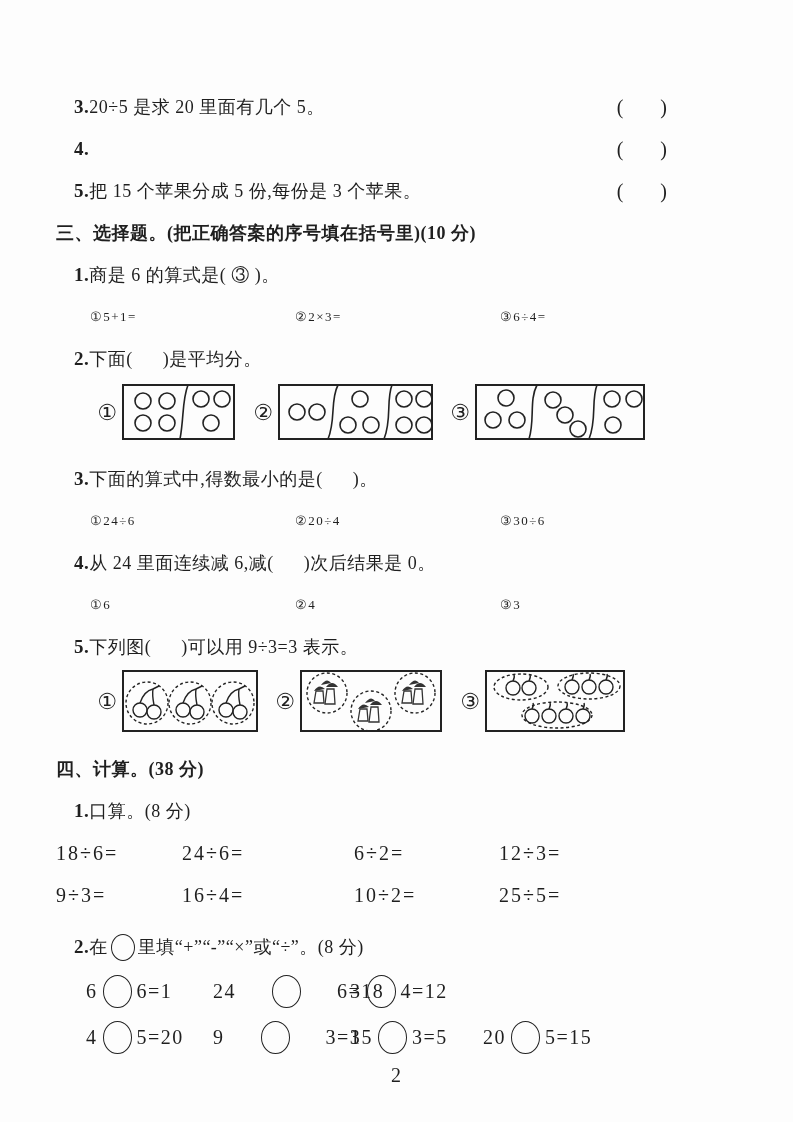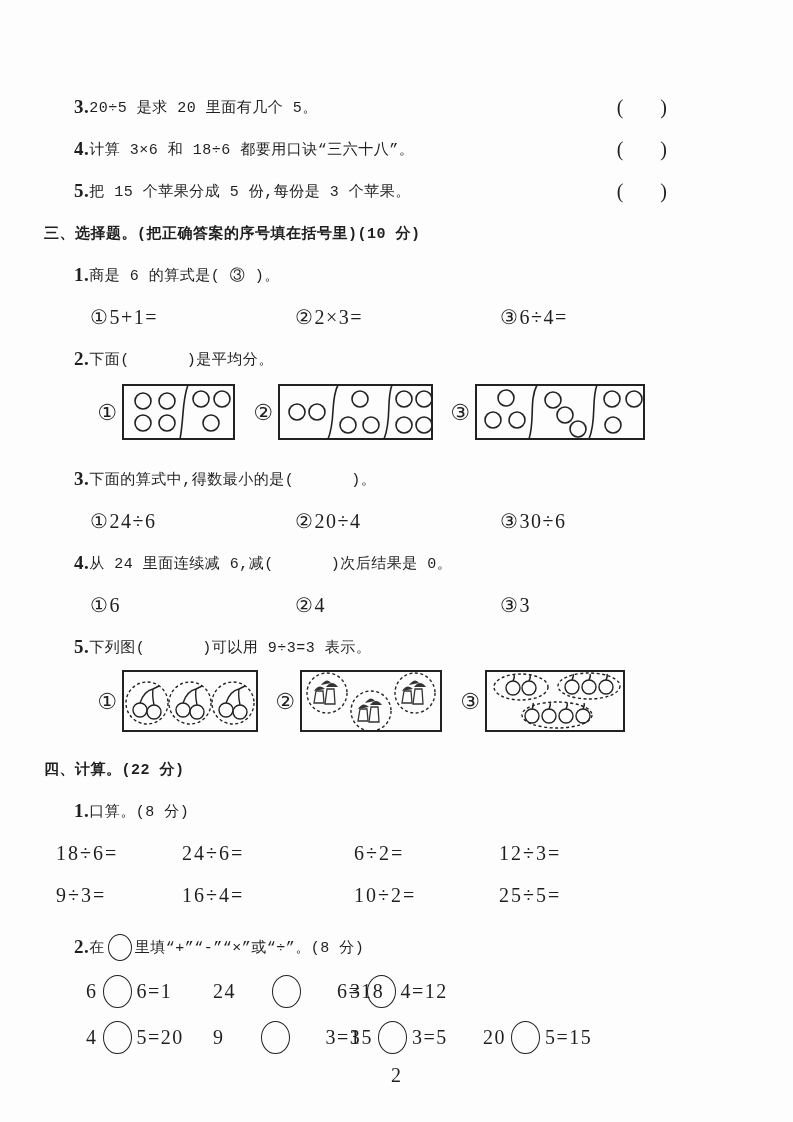--- a/index.html
+++ b/index.html
@@ -4,28 +4,28 @@
 <style>
   html,body{margin:0;padding:0;}
   body{
     width:793px;height:1122px;background:#fdfdfd;overflow:hidden;
     font-family:"Liberation Serif","DejaVu Serif",serif;
     color:#1f1f1f;
   }
   .sheet{width:793px;height:1122px;padding-top:86px;box-sizing:border-box;}
   .line{height:42px;display:flex;align-items:center;}
   .num{font-weight:700;font-size:19px;letter-spacing:.5px;}
-  .txt{font-size:15px;letter-spacing:.5px;white-space:pre;font-family:Liberation Mono, monospace;}
-  .heading{padding-left:44px;}
+  .txt{font-size:18px;letter-spacing:.5px;white-space:pre;}
+  .heading{padding-left:56px;}
   .heading .num,.heading .txt{font-weight:700;}
   .qline{padding-left:74px;}
   .tfline{padding-left:74px;}
   .bracket{margin-left:auto;margin-right:125px;font-size:20px;white-space:pre;letter-spacing:1px;}
   .optrow{padding-left:90px;}
-  .opt{display:inline-block;width:205px;font-size:20px;letter-spacing:1.5px;white-space:pre;}
+  .opt{display:inline-block;width:205px;font-size:13px;letter-spacing:1.5px;white-space:pre;}
   .opt:last-child{width:auto;}
   .diagrow{display:flex;align-items:center;padding-left:96px;}
   .diagrow.q2{margin-top:4px;margin-bottom:18px;}
   .diagrow.q5{margin-top:2px;margin-bottom:16px;}
   .dlabel{font-size:22px;width:22px;text-align:center;flex:0 0 auto;
           font-family:"DejaVu Sans",sans-serif;margin-right:4px;}
   .dbox{flex:0 0 auto;}
   .gap16{margin-right:16px;}
   .gap17{margin-right:17px;}
   .calcrow{padding-left:56px;}
@@ -46,21 +46,20 @@
 
 <div class="sheet">
 
   <div class="line tfline">
     <span class="num">3.</span>
       <span class="txt">20÷5 是求 20 里面有几个 5。</span>
     <span class="bracket">(      )</span>
   </div>
   <div class="line tfline">
     <span class="num">4.</span>
-      <span class="txt">计算 3×6 和 18÷6 都要用口诀“三六十八”。</span>
     <span class="bracket">(      )</span>
   </div>
   <div class="line tfline">
     <span class="num">5.</span>
       <span class="txt">把 15 个苹果分成 5 份,每份是 3 个苹果。</span>
     <span class="bracket">(      )</span>
   </div>
 
   <div class="line heading">
     <span class="txt">三、选择题。(把正确答案的序号填在括号里)(10 分)</span>
@@ -237,21 +236,21 @@
           <path d="M47,39 q2,-4 1,-6"></path>
             <path d="M64,39 q2,-4 1,-6"></path>
             <path d="M81,39 q2,-4 1,-6"></path>
             <path d="M98,39 q2,-4 1,-6"></path>
         </g>
       </g>
     </svg>
   </div>
 
   <div class="line heading">
-    <span class="txt">四、计算。(22 分)</span>
+    <span class="txt">四、计算。(38 分)</span>
   </div>
 
   <div class="line qline">
     <span class="num">1.</span>
       <span class="txt">口算。(8 分)</span>
   </div>
   <div class="line calcrow">
     <span class="calc c0">18÷6=</span>
     <span class="calc c1">24÷6=</span>
     <span class="calc c2">6÷2=</span>

